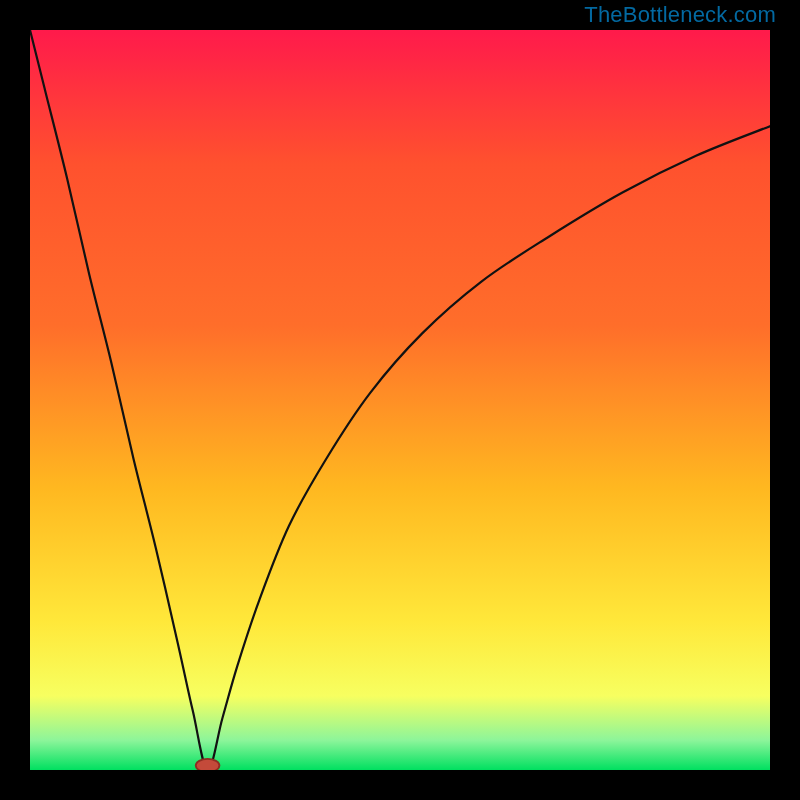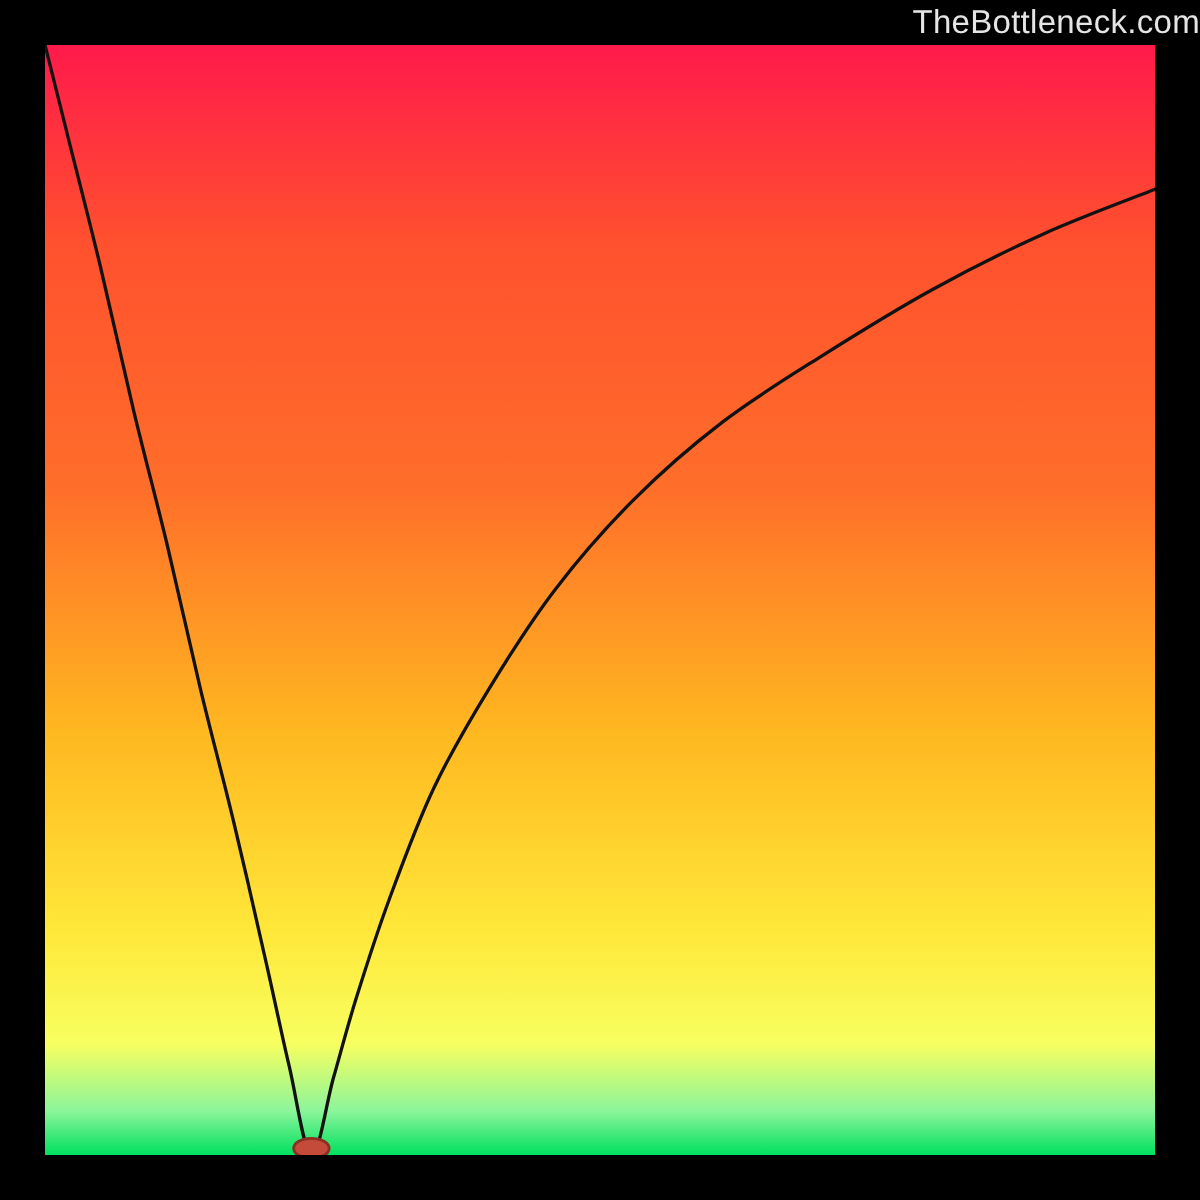--- a/index.html
+++ b/index.html
@@ -26,22 +26,22 @@
     
   }
   .plot-area svg {
     display: block;
     width: 740px;
     height: 740px;
   }
   .watermark {
     position: absolute;
     top: 2px;
-    right: 0;
-    color: #e5e5e5;
+    right: 24px;
+    color: #0369a1;
     font-size: 22px;
     font-weight: 500;
     letter-spacing: 0.2px;
     user-select: none;
   }
 </style>
 </head>
 <body>
 
 <div class="frame">

